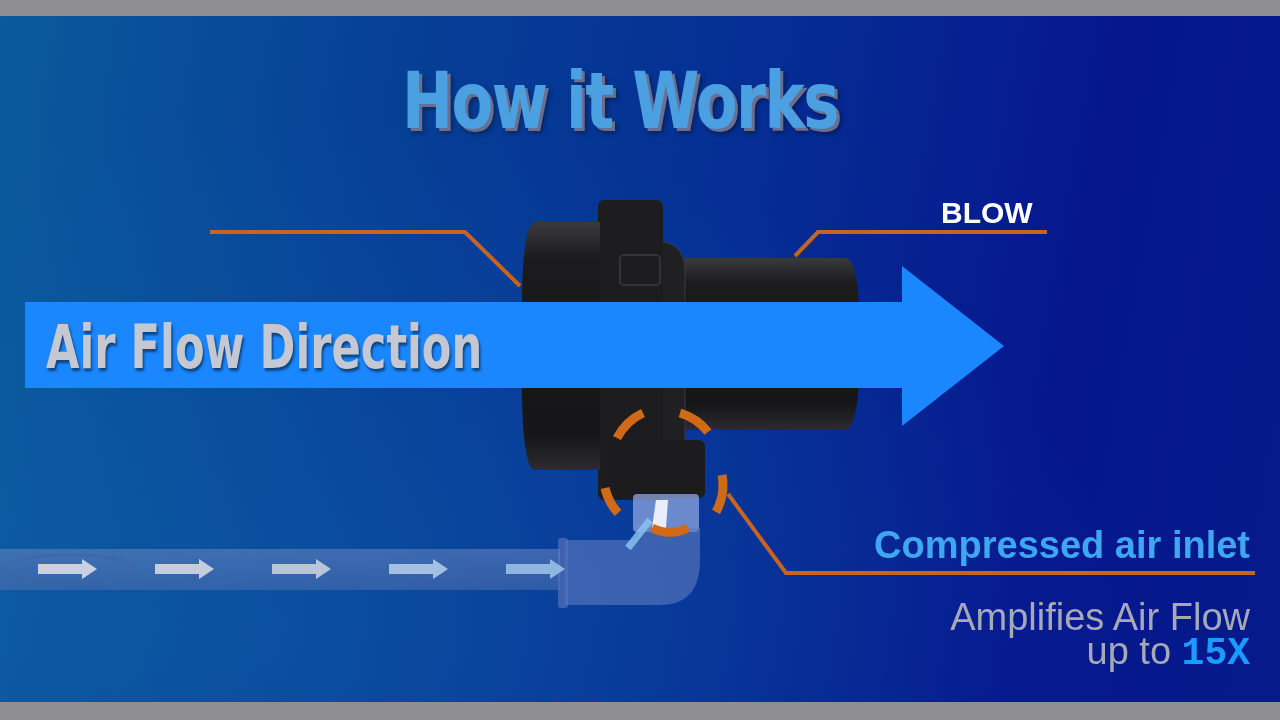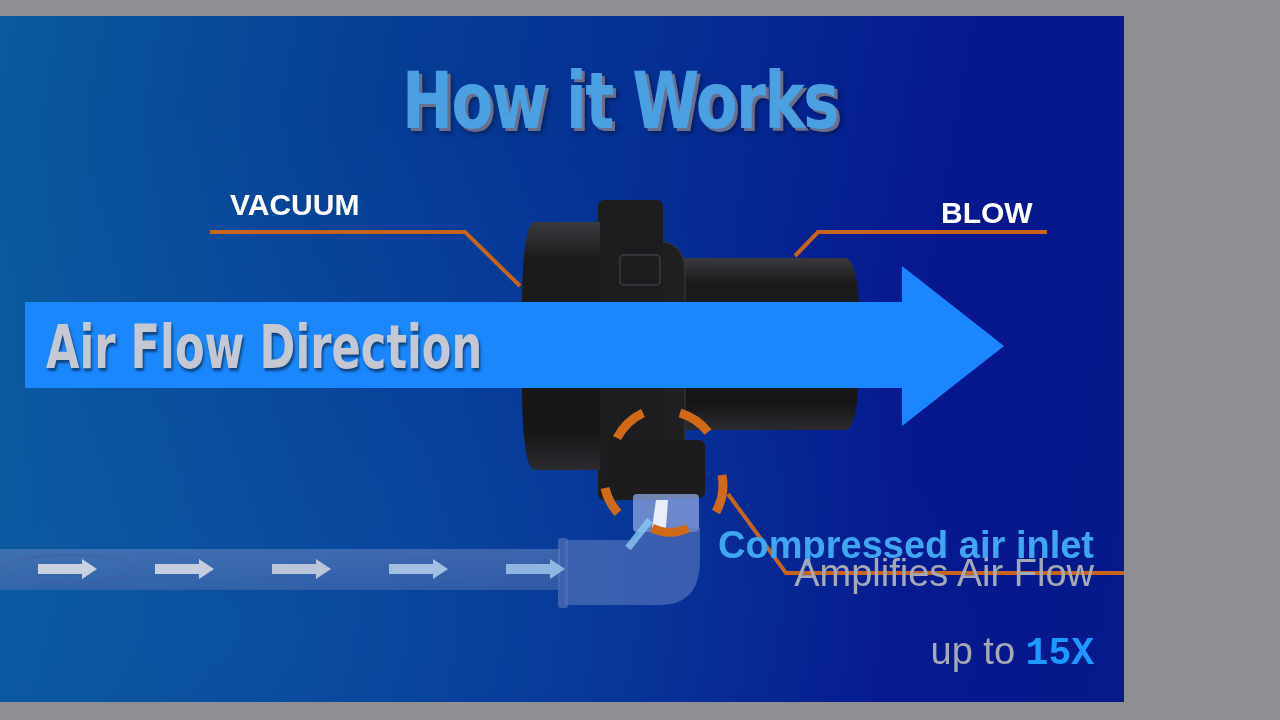--- a/index.html
+++ b/index.html
@@ -3,21 +3,21 @@
   <meta charset="utf-8">
   <style>
     html, body { margin: 0; padding: 0; }
     body {
       width: 1280px; height: 720px; overflow: hidden;
       background: #8e8e93;
       font-family: "Liberation Sans", sans-serif;
       position: relative;
     }
     .slide {
-      position: absolute; left: 0; top: 16px; width: 1124px; height: 686px;
+      position: absolute; left: 0; top: 16px; width: 1280px; height: 686px;
       background: linear-gradient(100deg, #0a5a9c 0%, #063f96 30%, #052e94 55%, #06178e 80%, #061a8a 100%);
       overflow: hidden;
     }
     .slide::after {
       content: ""; position: absolute; inset: 0;
       background: radial-gradient(ellipse at 20% 90%, rgba(20,110,180,0.35), rgba(0,0,0,0) 60%);
       pointer-events: none;
     }
     .title {
       position: absolute; left: 0; width: 1240px; top: 40px;
@@ -45,21 +45,21 @@
       transform-origin: left center;
       transform: scaleX(0.72);
       text-shadow: 2px 3px 3px rgba(0,0,0,0.5);
       white-space: nowrap; z-index: 6;
     }
     .callout {
       position: absolute; right: 30px; text-align: center; z-index: 5;
       font-family: "Liberation Sans", sans-serif;
     }
     .callout-title { top: 508px; font-size: 38px; font-weight: bold; color: #3fa6f0; }
-    .callout-line1 { top: 536px; font-size: 38px; color: #a5a9b6; }
+    .callout-line1 { top: 580px; font-size: 38px; color: #a5a9b6; }
     .callout-line2 { top: 614px; font-size: 38px; color: #a5a9b6; }
     .callout-line2 .hl { color: #1b9bff; font-weight: bold; font-family: Liberation Mono, monospace; }
   </style>
 </head>
 <body>
 
 <div class="slide">
 
   <svg class="overlay" viewBox="0 0 1280 720">
     <defs>
@@ -120,21 +120,20 @@
       <polygon points="38,564 82,564 82,559 97,569 82,579 82,574 38,574" opacity="0.95"></polygon>
       <polygon points="155,564 199,564 199,559 214,569 199,579 199,574 155,574" opacity="0.92"></polygon>
       <polygon points="272,564 316,564 316,559 331,569 316,579 316,574 272,574" opacity="0.85"></polygon>
       <polygon points="389,564 433,564 433,559 448,569 433,579 433,574 389,574" fill="#b6d0ea" opacity="0.85"></polygon>
       <polygon points="506,564 550,564 550,559 565,569 550,579 550,574 506,574" fill="#9ec6ea" opacity="0.85"></polygon>
     </g>
   </svg>
 
   <div class="title">How it Works</div>
 
-  <div class="label label-vacuum">VACUUM</div>
   <div class="label label-blow">BLOW</div>
 
   <div class="arrow-text">Air Flow Direction</div>
 
   <div class="callout callout-title">Compressed air inlet</div>
   <div class="callout callout-line1">Amplifies Air Flow</div>
   <div class="callout callout-line2"><span>up to </span><span class="hl">15X</span></div>
 </div>
 
 </body></html>

